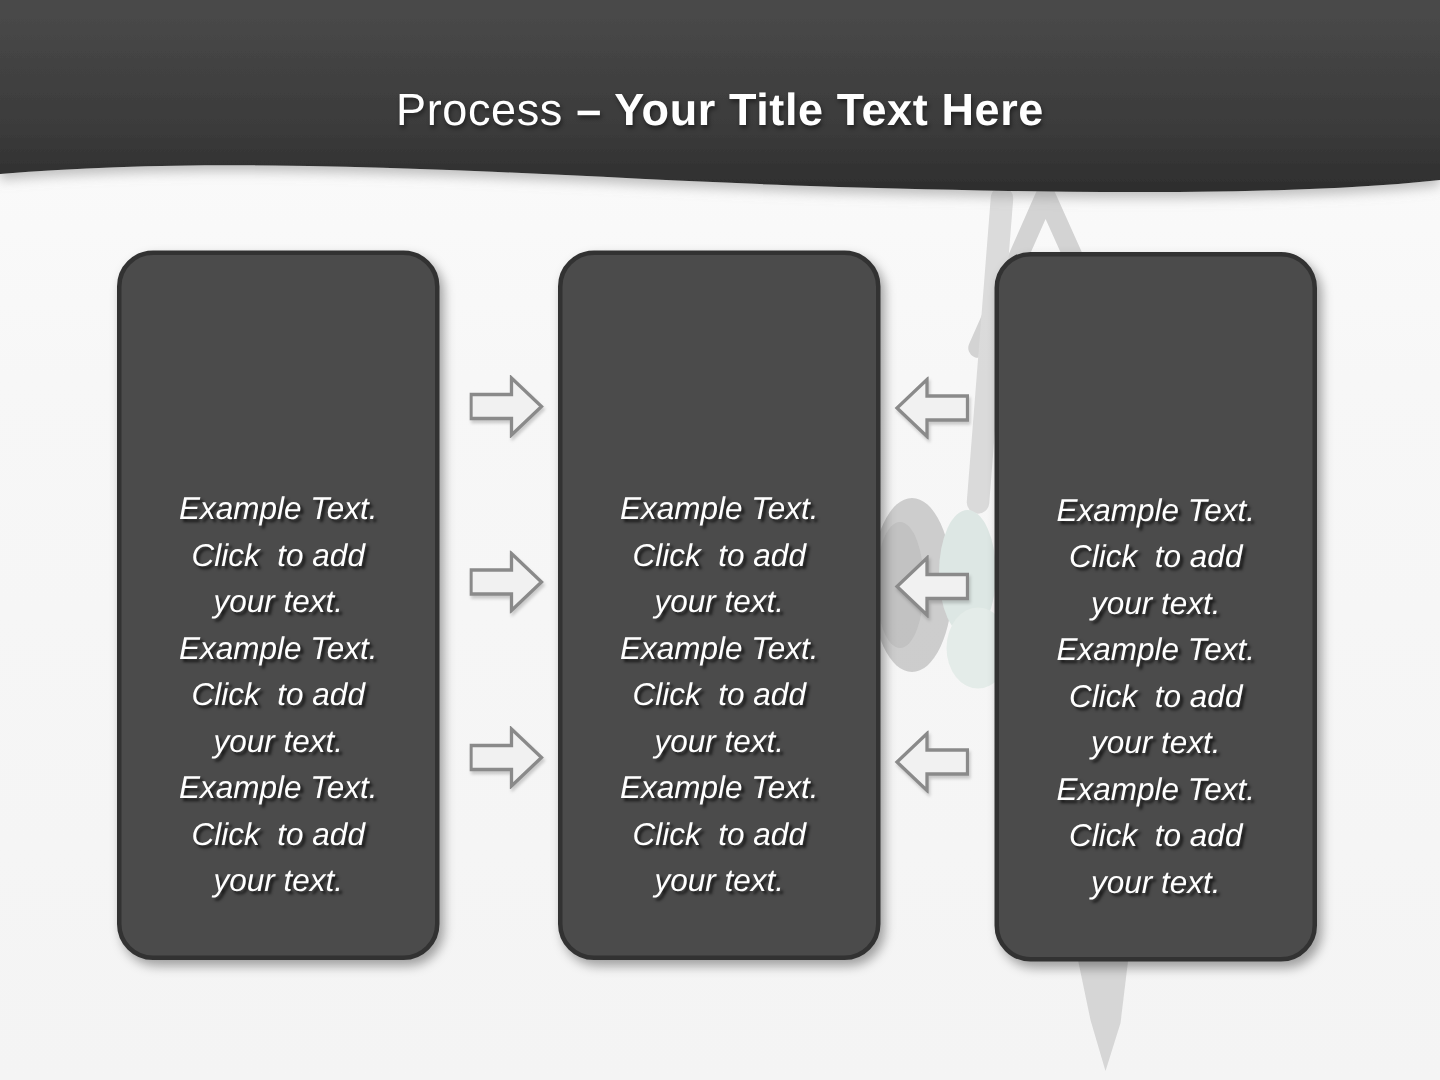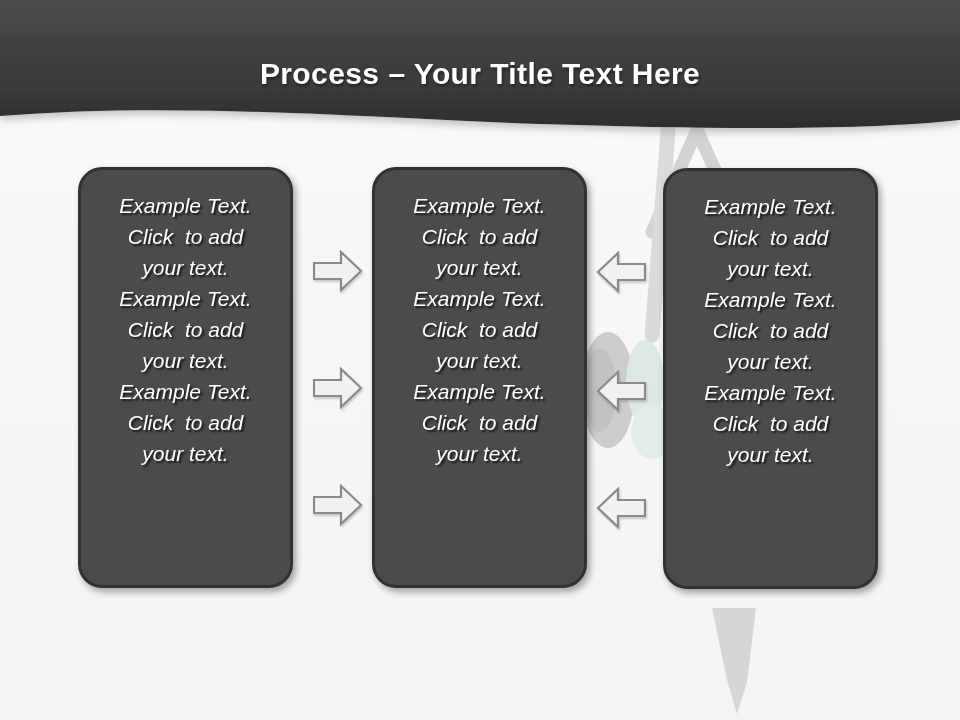--- a/index.html
+++ b/index.html
@@ -7,28 +7,28 @@
     width:960px;height:720px;position:relative;overflow:hidden;
     background:linear-gradient(180deg,#fcfcfc 0%,#f7f7f7 35%,#f4f4f4 100%);
     font-family:"Liberation Sans",sans-serif;
   }
   .bg-svg{position:absolute;left:0;top:0;width:960px;height:720px;z-index:1;}
   .slide-title{
     position:absolute;top:57px;left:0;width:960px;text-align:center;z-index:3;
     color:#ffffff;font-size:30px;letter-spacing:.4px;
     text-shadow:1px 2px 3px rgba(0,0,0,.45);
   }
-  .slide-title .t-bold{font-weight:bold;}
+  .slide-title .t-bold{font-weight:normal;}
   .slide-title .t-rest{font-weight:bold;margin-left:9px;}
   .box{
     position:absolute;top:167px;width:209px;height:361px;
     background:#4b4b4b;border:3px solid #323232;border-radius:24px;
     box-shadow:3px 4px 7px rgba(0,0,0,.35);
-    z-index:2;display:flex;flex-direction:column;justify-content:flex-start;
-    padding:20px 0 34px 0;
+    z-index:2;display:flex;flex-direction:column;justify-content:flex-end;
+    padding:72px 0 34px 0;
   }
   .box-left{left:78px;}
   .box-mid{left:372px;}
   .box-right{left:663px;top:168px;}
   .group{text-align:center;cursor:pointer;}
   .line{
     color:#ffffff;font-style:italic;font-size:21px;line-height:31px;
     white-space:pre;text-shadow:2px 2px 2px rgba(0,0,0,.7);
   }
   .arrow{position:absolute;z-index:2;width:50px;height:42px;

